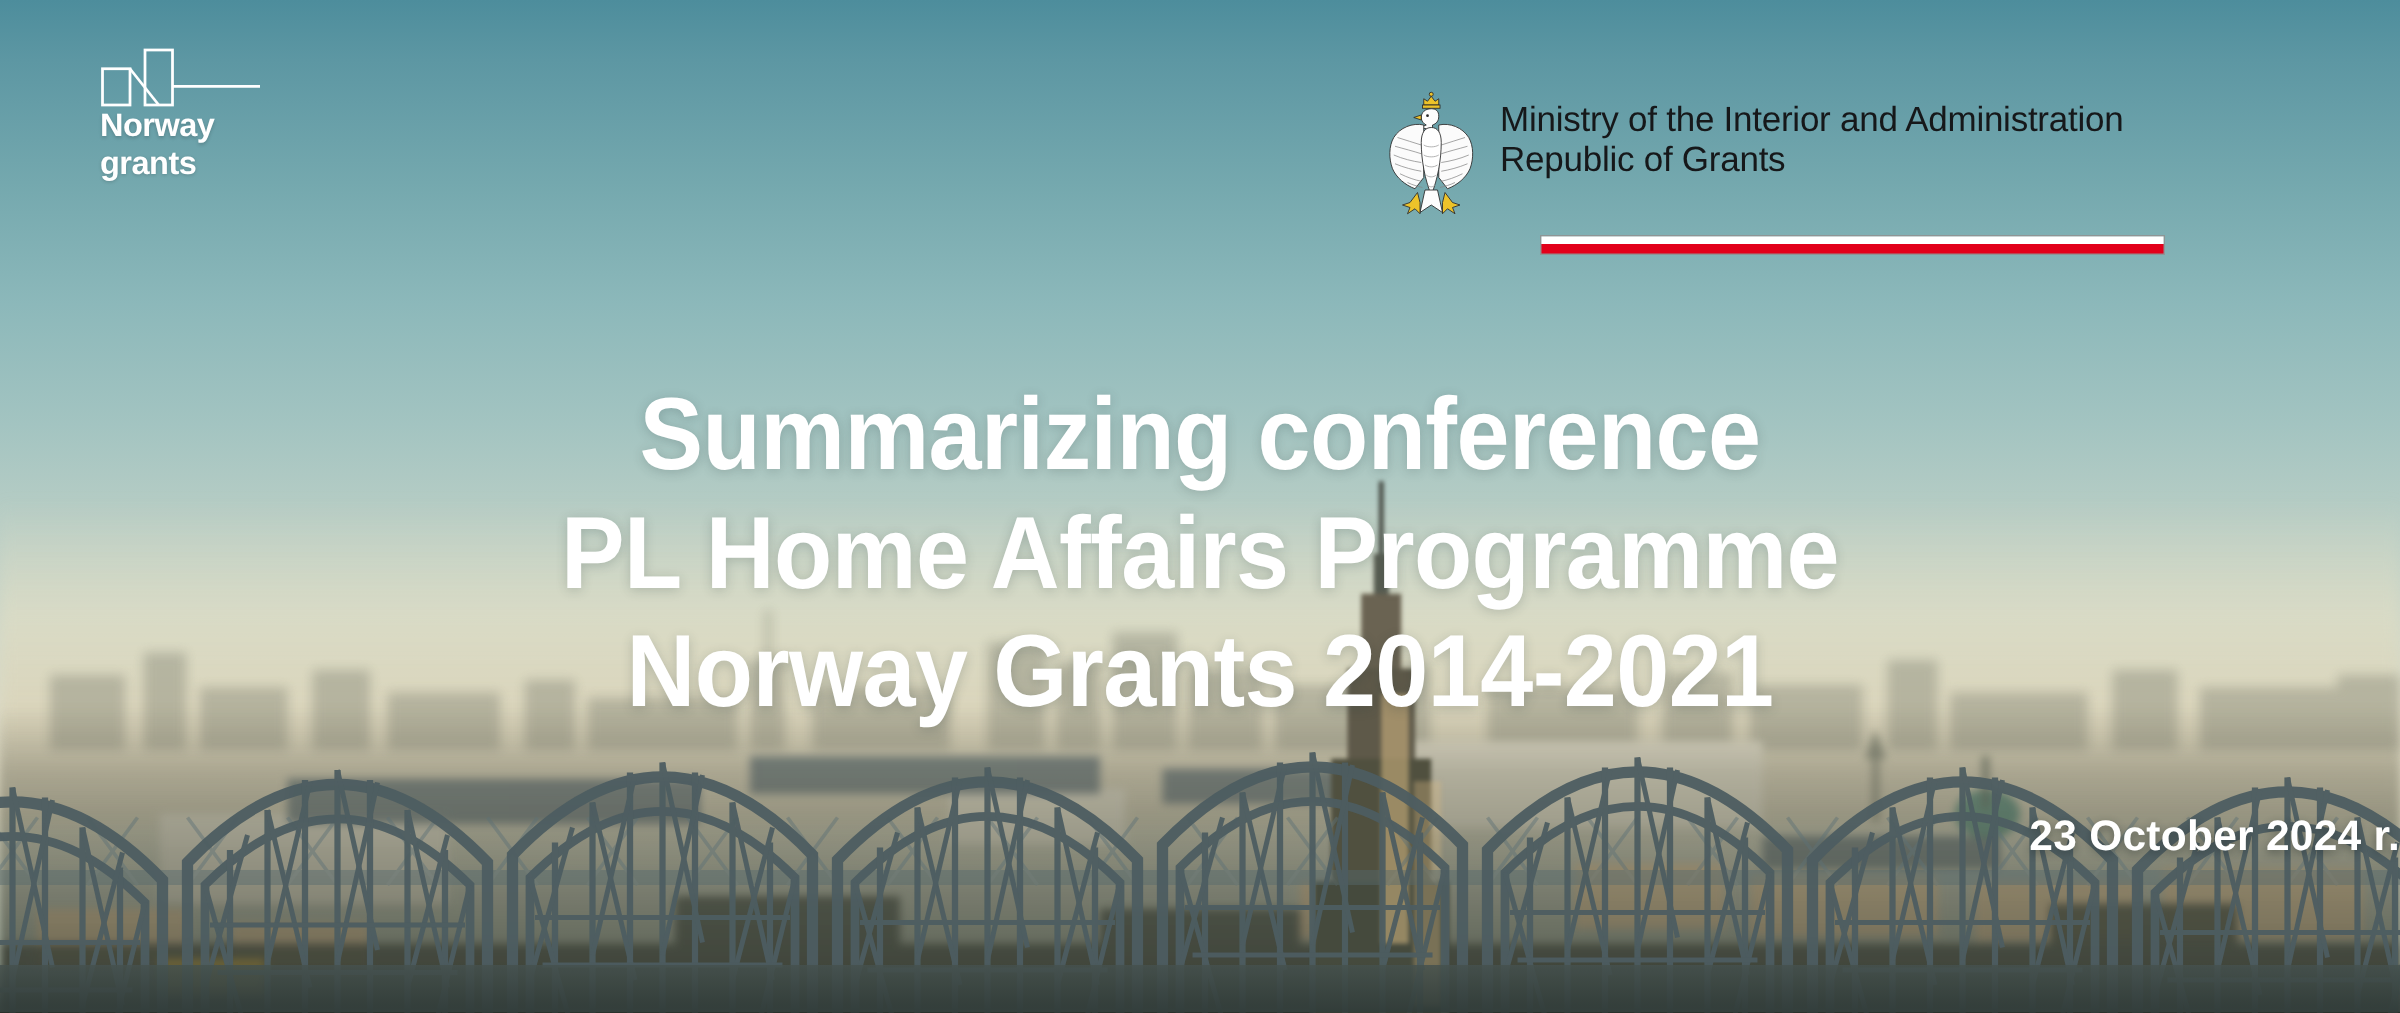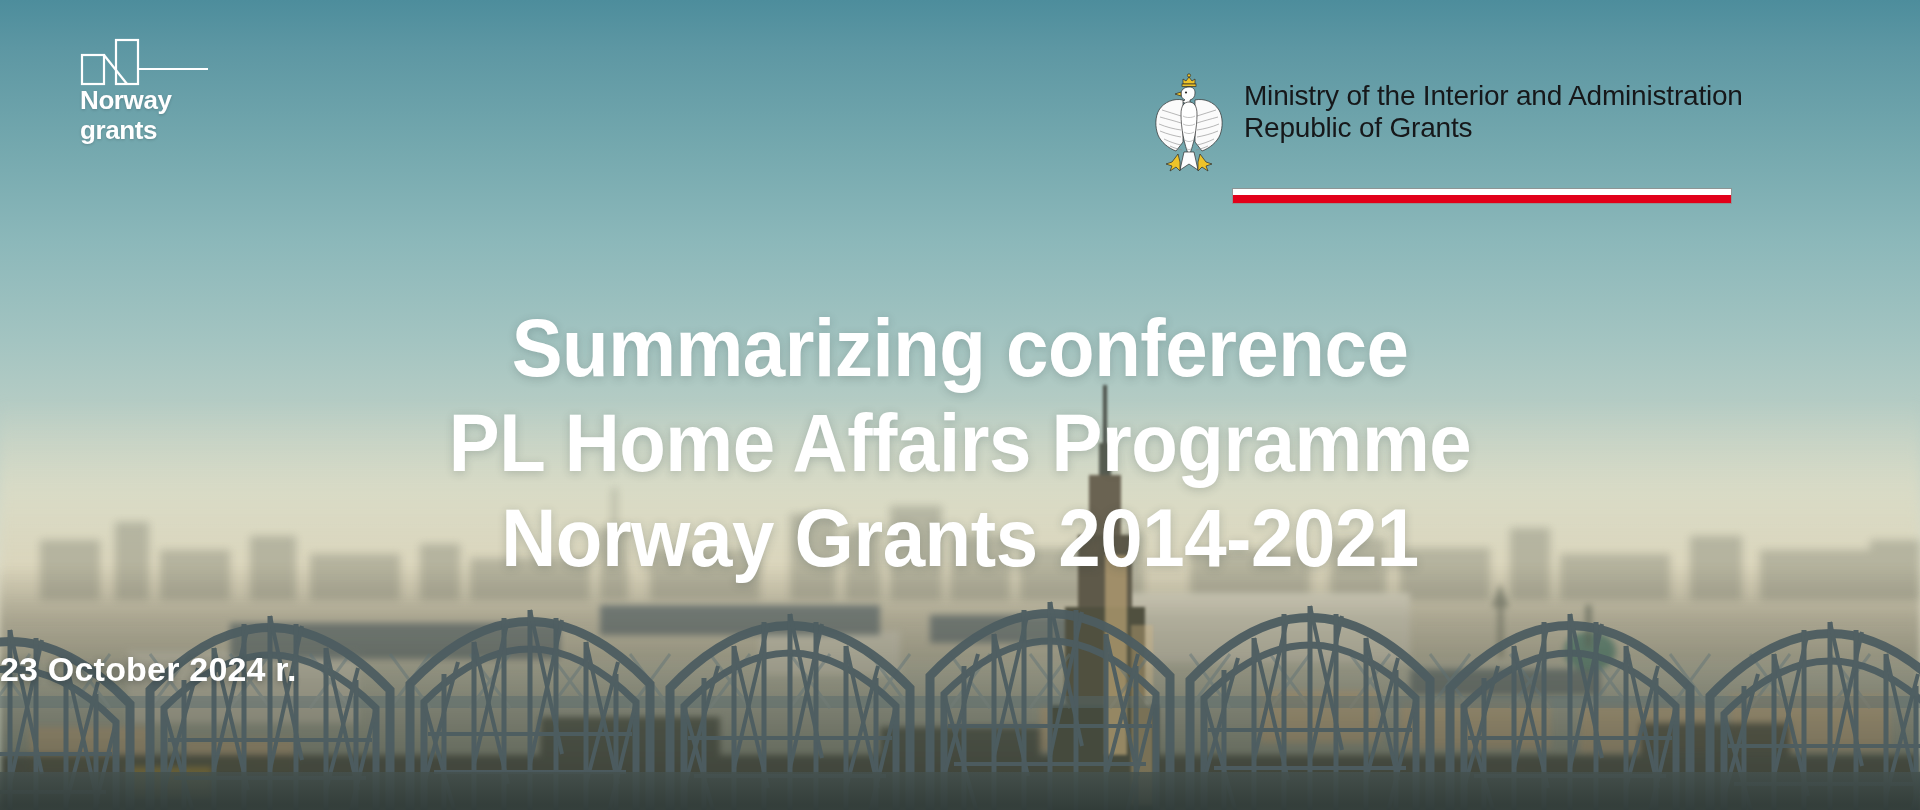--- a/index.html
+++ b/index.html
@@ -116,21 +116,21 @@
     line-height: 1.08;
     letter-spacing: -0.4px;
     text-shadow: 0 1px 3px rgba(0,0,0,.18);
   }
   .ng-bold { font-weight: 700; display: block; }
   .ng-light { font-weight: 700; display: block; margin-top: 2px; }
 
   
   .ministry {
     position: absolute;
-    left: 1150px;
+    left: 1106px;
     top: 68px;
     width: 600px;
     display: flex;
     align-items: flex-start;
   }
   .eagle-wrap { width: 78px; height: 108px; flex: 0 0 78px; margin-top: 4px; }
   .ministry-text {
     margin-left: 16px;
     padding-top: 12px;
   }
@@ -167,21 +167,21 @@
     transform: scaleX(0.93);
     transform-origin: center top;
     text-shadow: 0 2px 10px rgba(40,60,60,.22);
   }
   .headline .ln { display: block; white-space: nowrap; }
 
   .date {
     position: absolute;
     left: 0; right: 0;
     top: 650px;
-    text-align: left;
+    text-align: right;
     color: #ffffff;
     font-family: "Liberation Sans", sans-serif;
     font-weight: 700;
     font-size: 34px;
     letter-spacing: 0.2px;
     text-shadow: 0 2px 7px rgba(30,40,40,.45);
   }
 </style>
 </head>
 <body>

